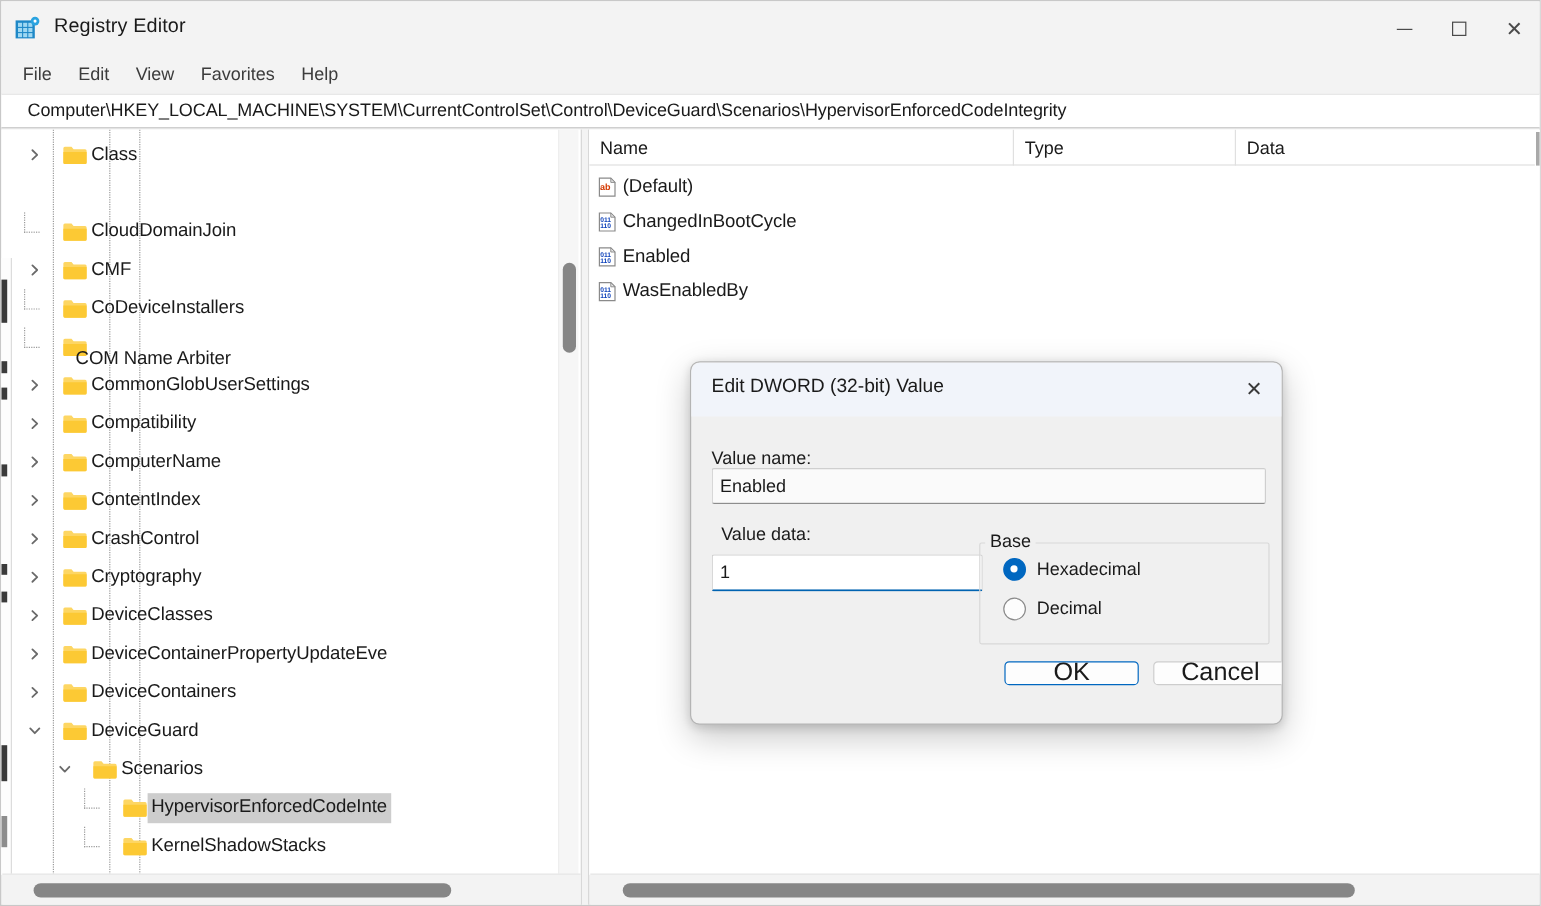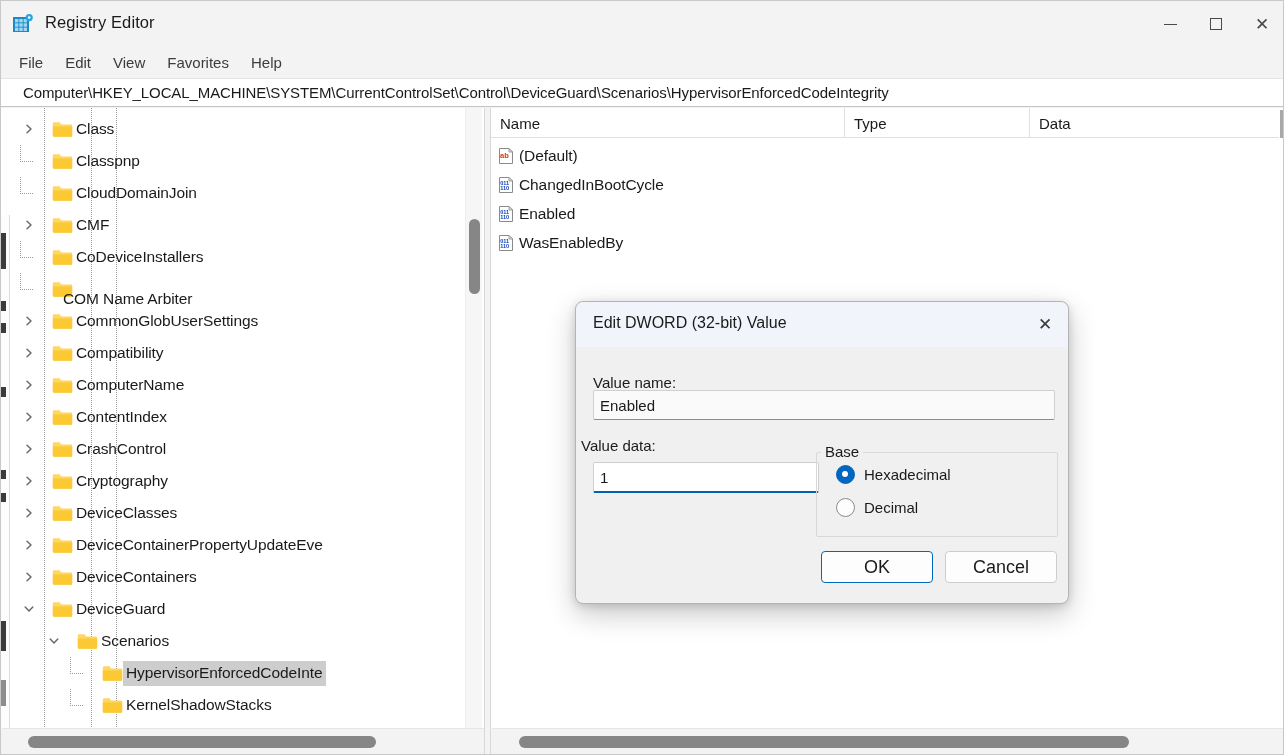--- a/index.html
+++ b/index.html
@@ -302,27 +302,28 @@
     position: absolute; left: 5px; top: 5px;
     width: 6px; height: 6px; border-radius: 50%;
     background: #ffffff;
   }
   .radio-label {
     font-size: 15px; color: #1a1a1a;
     margin-left: 9px; white-space: nowrap;
   }
   .dlg-btn {
     position: absolute;
-    height: 32px;
+    height: 20px;
     background: #fdfdfd;
     border: 1px solid #cdcdcd;
     border-radius: 4px;
-    font-size: 18px; color: #1a1a1a;
+    font-size: 21px; color: #1a1a1a;
     display: flex; align-items: center; justify-content: center;
     font-family: "Liberation Sans", sans-serif;
+    margin-left: 16px;
   }
   .dlg-btn.default {
     border: 1.6px solid #0067c0;
   }
 </style>
 </head>
 <body>
 
 <div id="app">
 
@@ -392,29 +393,20 @@
             <svg width="12" height="12" viewBox="0 0 12 12">
               <path d="M4 2.2 L8 6 L4 9.8" fill="none" stroke="#6a6a6a" stroke-width="1.5" stroke-linecap="round" stroke-linejoin="round"></path>
             </svg>
           </span>
           <span class="folder" style="left: 42px;"><svg width="21" height="17" viewBox="0 0 21 17">
               <path d="M0.8 2.6 A1.3 1.3 0 0 1 2.1 1.3 H7.6 L9.3 3.4 H18.9 A1.3 1.3 0 0 1 20.2 4.7 V14.4 A1.3 1.3 0 0 1 18.9 15.7 H2.1 A1.3 1.3 0 0 1 0.8 14.4 Z" fill="#fdd663"></path>
               <path d="M0.8 5.6 H20.2 V14.4 A1.3 1.3 0 0 1 18.9 15.7 H2.1 A1.3 1.3 0 0 1 0.8 14.4 Z" fill="#fcc934"></path>
             </svg></span>
           <span class="tree-label" style="left: 63px;">Class</span>
         </div>
-        <div class="tree-row" style="top: 37px;">
-          <div class="guide-h" style="left: 10px; top: 16px; width: 13px;"></div>
-          <div class="guide" style="left: 10px; top: 0px; height: 17px;"></div>
-          <span class="folder" style="left: 42px;"><svg width="21" height="17" viewBox="0 0 21 17">
-              <path d="M0.8 2.6 A1.3 1.3 0 0 1 2.1 1.3 H7.6 L9.3 3.4 H18.9 A1.3 1.3 0 0 1 20.2 4.7 V14.4 A1.3 1.3 0 0 1 18.9 15.7 H2.1 A1.3 1.3 0 0 1 0.8 14.4 Z" fill="#fdd663"></path>
-              <path d="M0.8 5.6 H20.2 V14.4 A1.3 1.3 0 0 1 18.9 15.7 H2.1 A1.3 1.3 0 0 1 0.8 14.4 Z" fill="#fcc934"></path>
-            </svg></span>
-          <span class="tree-label" style="left: 63px;">Classpnp</span>
-        </div>
         <div class="tree-row" style="top: 69px;">
           <div class="guide-h" style="left: 10px; top: 16px; width: 13px;"></div>
           <div class="guide" style="left: 10px; top: 0px; height: 17px;"></div>
           <span class="folder" style="left: 42px;"><svg width="21" height="17" viewBox="0 0 21 17">
               <path d="M0.8 2.6 A1.3 1.3 0 0 1 2.1 1.3 H7.6 L9.3 3.4 H18.9 A1.3 1.3 0 0 1 20.2 4.7 V14.4 A1.3 1.3 0 0 1 18.9 15.7 H2.1 A1.3 1.3 0 0 1 0.8 14.4 Z" fill="#fdd663"></path>
               <path d="M0.8 5.6 H20.2 V14.4 A1.3 1.3 0 0 1 18.9 15.7 H2.1 A1.3 1.3 0 0 1 0.8 14.4 Z" fill="#fcc934"></path>
             </svg></span>
           <span class="tree-label" style="left: 63px;">CloudDomainJoin</span>
         </div>
         <div class="tree-row" style="top: 101px;">
@@ -675,21 +667,21 @@
     <div class="dlg-title">
       <span class="dlg-title-text">Edit DWORD (32-bit) Value</span>
       <div class="dlg-close">
         <span>✕</span>
       </div>
     </div>
 
     <span class="dlg-label" style="left:17px; top:72px;">Value name:</span>
     <input class="dlg-input" type="text" readonly="" style="left: 17px; top: 88px; width: 462px; height: 30px;" value="Enabled">
 
-    <span class="dlg-label" style="left:5px; top:135px;">Value data:</span>
+    <span class="dlg-label" style="left:25px; top:135px;">Value data:</span>
     <input class="dlg-input focused" type="text" style="left: 17px; top: 160px; width: 226px; height: 31px;" value="1">
 
     <div class="groupbox" style="left:240px; top:150px; width:242px; height:85px;"></div>
     <span class="groupbox-title" style="left:245px; top:141px;">Base</span>
 
     <div class="radio-row" style="left:260px; top:163px;">
       <span class="radio on"></span>
       <span class="radio-label">Hexadecimal</span>
     </div>
     <div class="radio-row" style="left:260px; top:196px;">

